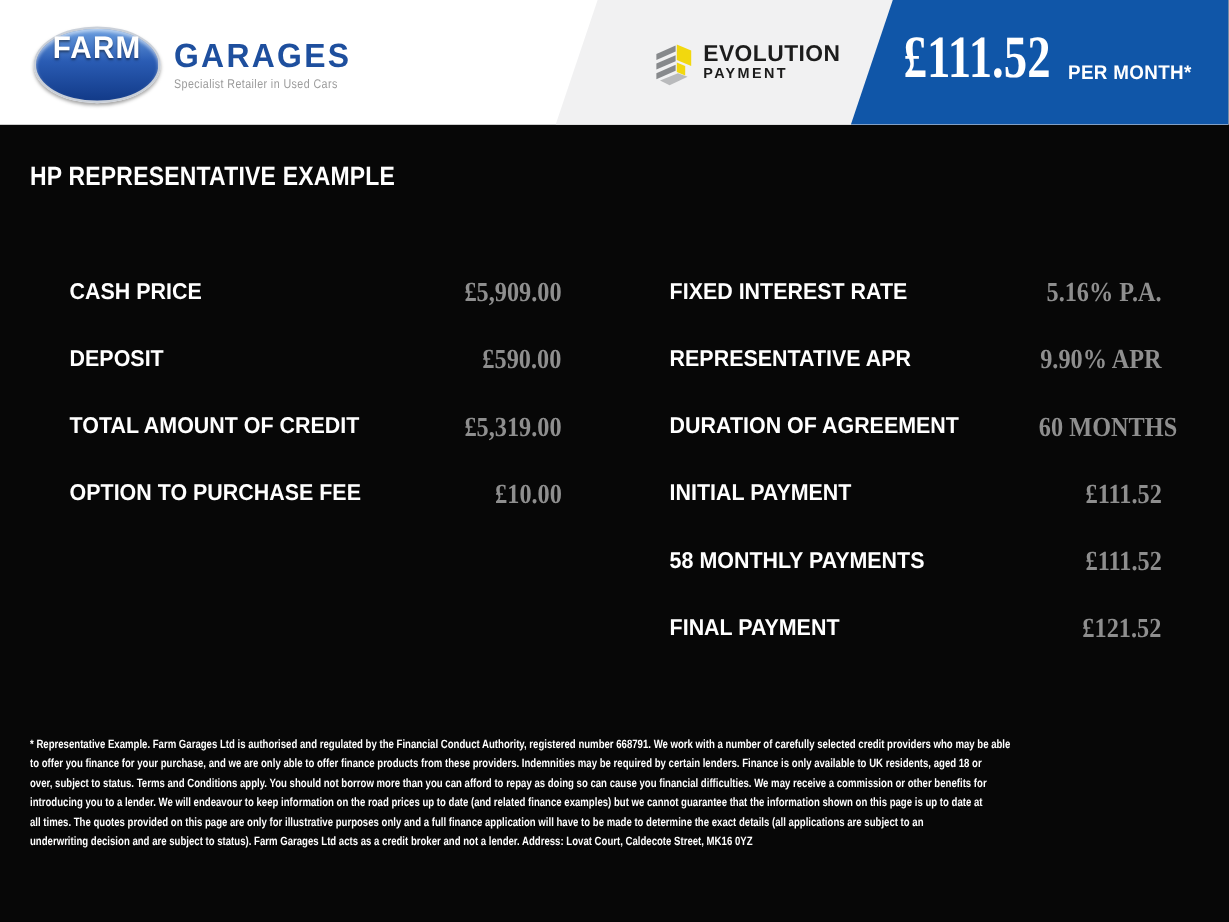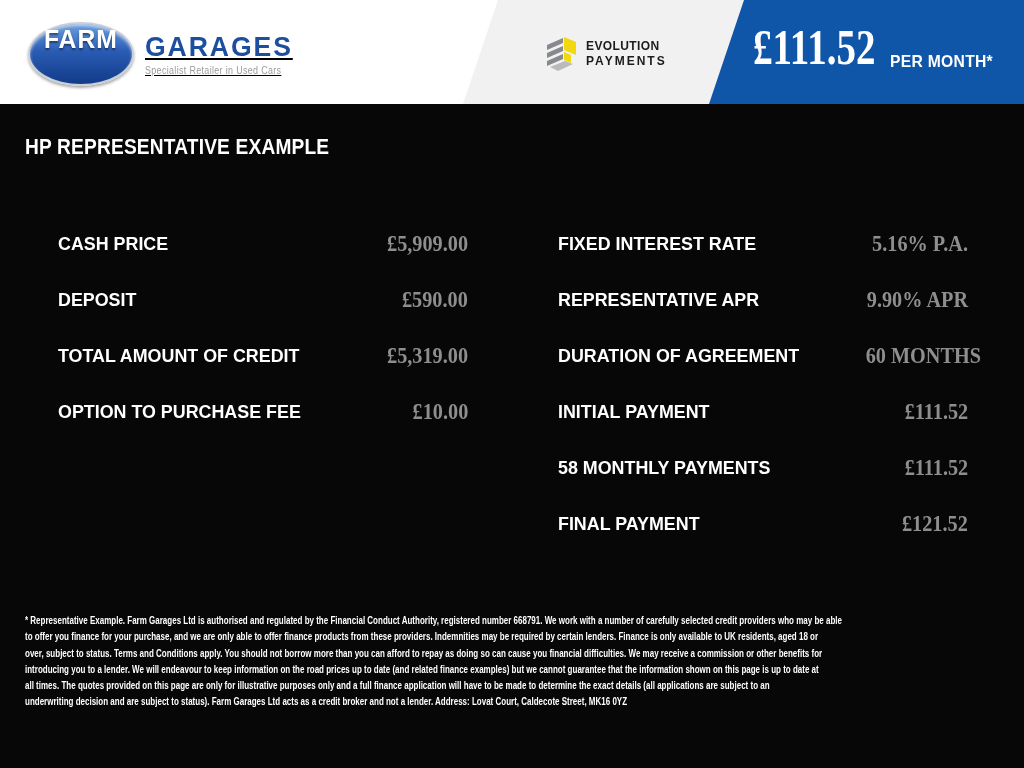--- a/index.html
+++ b/index.html
@@ -25,34 +25,34 @@
     border:2px solid #c9cfd8;
     box-shadow:0 2px 3px rgba(0,0,0,.35), inset 0 2px 3px rgba(255,255,255,.55);
     display:flex;justify-content:center;
     flex:0 0 auto;
   }
   .oval-text{
     color:#ffffff;font-weight:bold;font-size:26px;letter-spacing:1px;
     text-shadow:0 2px 2px rgba(0,0,0,.45);
     transform:scaleX(.95);
   }
-  .dealer-text{margin-left:11px;display:flex;flex-direction:column;text-decoration:underline;}
+  .dealer-text{margin-left:11px;display:flex;flex-direction:column;}
   .dealer-name{
     color:#1e4f9e;font-weight:bold;font-size:28px;letter-spacing:2px;line-height:28px;
     transform:scaleX(.95);transform-origin:left center;white-space:nowrap;
   }
   .dealer-tagline{
     color:#9b9b9b;font-size:10.5px;letter-spacing:.4px;margin-top:3px;
     transform:scaleX(.85);transform-origin:left center;white-space:nowrap;
   }
 
   .funder{position:absolute;left:544px;top:32px;display:flex;align-items:center;}
   .funder-icon{flex:0 0 auto;}
   .funder-text{margin-left:8px;display:flex;flex-direction:column;}
-  .funder-line1{color:#1c1c1c;font-weight:bold;font-size:12px;letter-spacing:.4px;line-height:16px;white-space:nowrap;}
+  .funder-line1{color:#1c1c1c;font-weight:bold;font-size:19px;letter-spacing:.4px;line-height:16px;white-space:nowrap;}
   .funder-line2{color:#1c1c1c;font-weight:600;font-size:12px;letter-spacing:2px;line-height:13px;margin-top:1px;white-space:nowrap;}
 
   .price-amount{
     position:absolute;left:753px;top:18px;
     color:#ffffff;font-family:"Liberation Serif",serif;font-weight:bold;
     font-size:50px;line-height:58px;white-space:nowrap;
     transform:scaleX(.78);transform-origin:left center;
   }
   .price-period{
     position:absolute;left:890px;top:52px;
@@ -109,21 +109,21 @@
       <svg class="funder-icon" width="34" height="42" viewBox="0 0 34 42">
         <path d="M3,13 L19,6 L19,11 L3,18 Z" fill="#87898c"></path>
         <path d="M3,21 L19,14 L19,19 L3,26 Z" fill="#87898c"></path>
         <path d="M3,29 L19,22 L19,27 L3,34 Z" fill="#87898c"></path>
         <path d="M20,5 L32,10 L32,23 L20,18 Z" fill="#f2d80e"></path>
         <path d="M20,20 L27,23 L27,31 L20,28 Z" fill="#f2d80e"></path>
         <path d="M6,35 L21,29 L29,32 L14,39 Z" fill="#b9babc"></path>
       </svg>
       <div class="funder-text">
         <span class="funder-line1">EVOLUTION</span>
-        <span class="funder-line2">PAYMENTS</span>
+        <span class="funder-line2">PAYMENT</span>
       </div>
     </div>
 
     <div class="price-amount">£111.52</div>
     <div class="price-period">PER MONTH*</div>
   </header>
 
   <h1 class="title">HP REPRESENTATIVE EXAMPLE</h1>
 
   <div class="col col-left">

